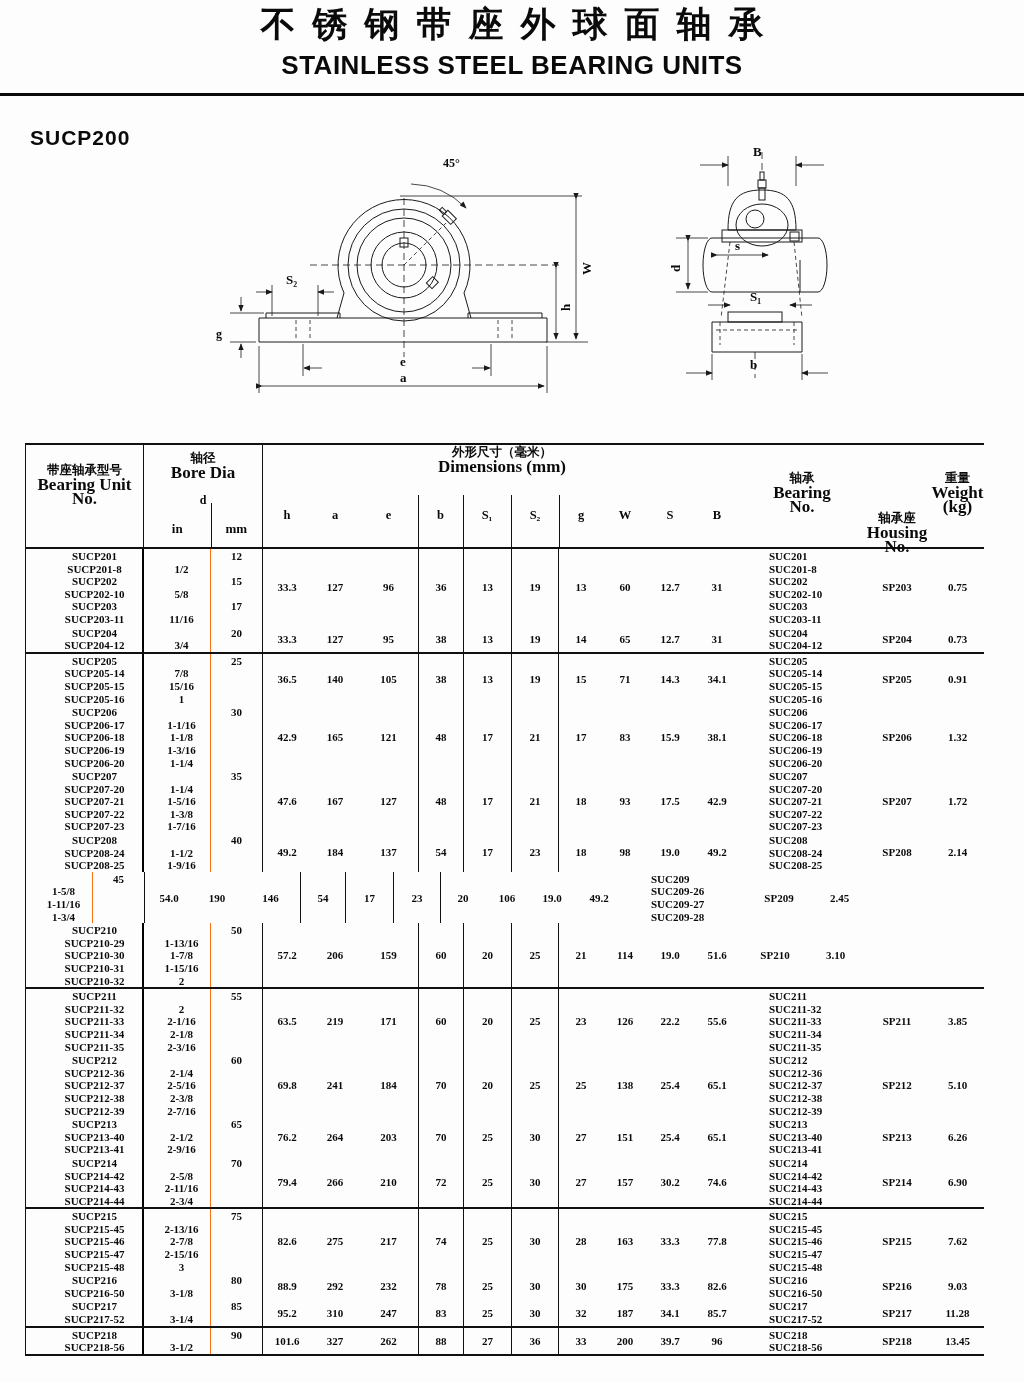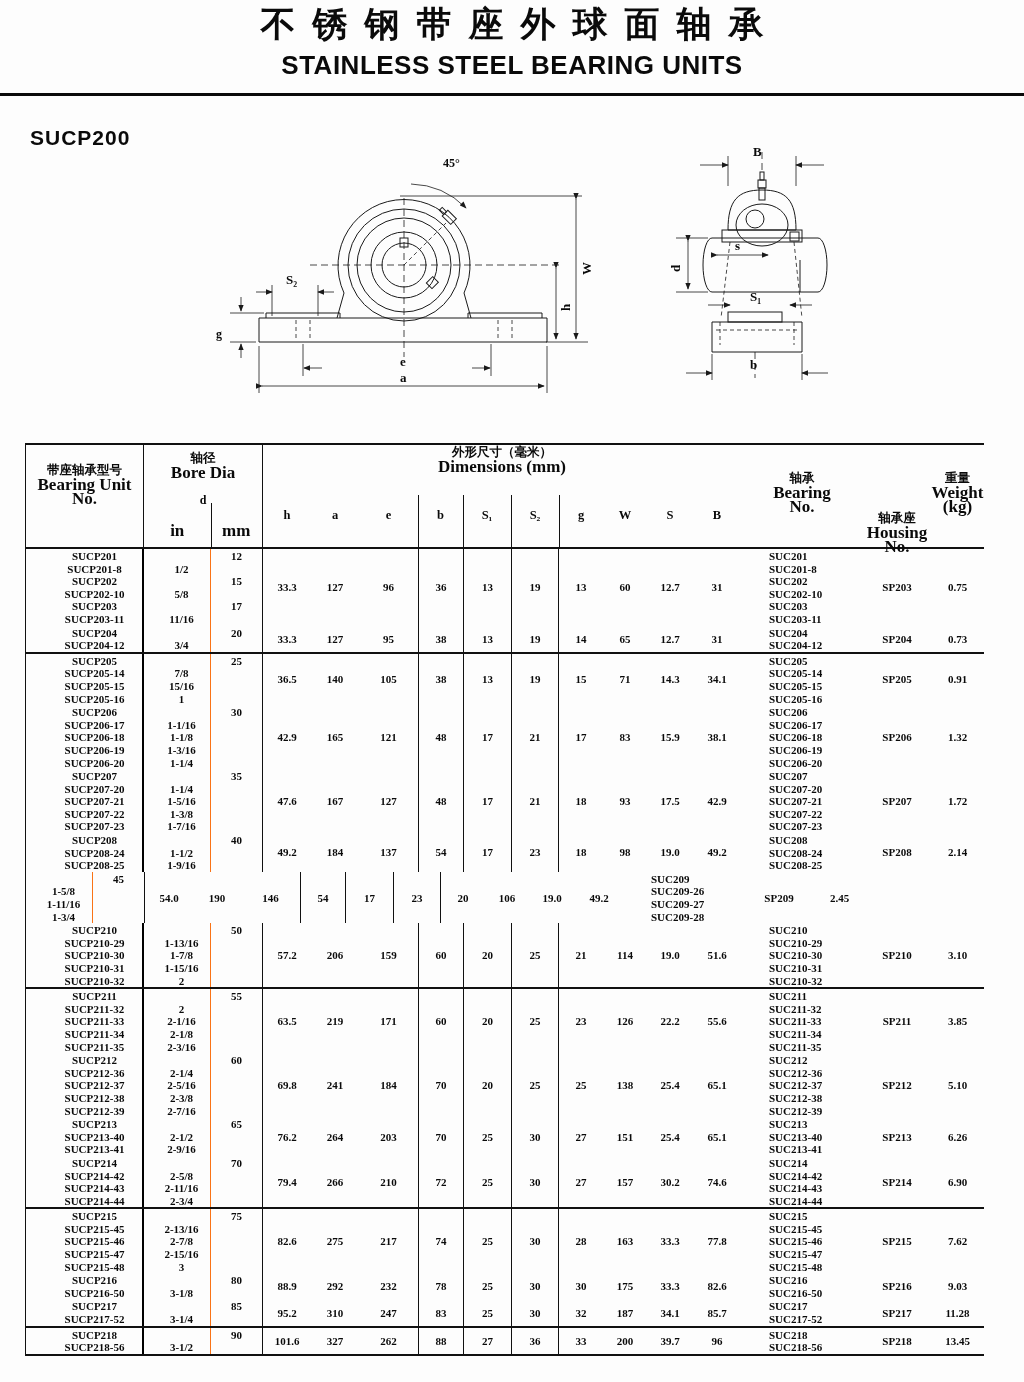--- a/index.html
+++ b/index.html
@@ -25,21 +25,21 @@
   
   .spec-table{position:absolute;left:25px;top:443px;width:958px;border-top:2px solid #111;
               border-left:1px solid #111;box-sizing:content-box;}
   .thead{position:relative;height:102px;border-bottom:2px solid #111;font-weight:bold;}
   .thead .cn{font-family:"Liberation Sans","DejaVu Sans",sans-serif;font-size:12.5px;line-height:15px;}
   .thead .en{font-family:"Liberation Serif","DejaVu Serif",serif;font-size:17px;line-height:14px;}
   .hblock{position:absolute;top:0;height:102px;box-sizing:border-box;text-align:center;}
   .th-unit{left:0;width:118px;border-right:1px solid #111;padding-top:18px;}
   .th-bore{left:118px;width:119px;border-right:1px solid #111;padding-top:6px;}
   .th-bore .dlet{position:absolute;top:48px;left:0;width:100%;font-size:12px;}
-  .th-bore .inmm{position:absolute;top:76px;left:0;width:100%;display:flex;font-size:17px;}
+  .th-bore .inmm{position:absolute;top:76px;left:0;width:100%;display:flex;font-size:13px;}
   .th-bore .inmm span{display:block;}
   .th-bore .half-in{width:67px;}
   .th-bore .half-mm{width:52px;}
   .th-bore .vdiv{position:absolute;left:67px;top:58px;bottom:0;width:1px;background:#111;}
   .th-dims{left:237px;width:478px;}
   .th-dims .letters{position:absolute;top:63px;left:0;width:100%;display:flex;font-size:12.5px;}
   .th-dims .pline{position:absolute;top:50px;bottom:0;width:1px;background:#111;}
   .th-bearing{left:715px;width:122px;padding-top:26px;}
   .th-housing{left:837px;width:68px;padding-top:26px;margin-top:40px;}
   .th-weight{left:905px;width:53px;padding-top:26px;}
@@ -527,27 +527,20 @@
             <div class="tc dim c0">57.2</div>
             <div class="tc dim c1">206</div>
             <div class="tc dim c2">159</div>
             <div class="tc dim c3">60</div>
             <div class="tc dim c4">20</div>
             <div class="tc dim c5">25</div>
             <div class="tc dim c6">21</div>
             <div class="tc dim c7">114</div>
             <div class="tc dim c8">19.0</div>
             <div class="tc dim c9">51.6</div>
-            <div class="tc bearing">
-              <div class="ln">SUC210</div>
-              <div class="ln">SUC210-29</div>
-              <div class="ln">SUC210-30</div>
-              <div class="ln">SUC210-31</div>
-              <div class="ln">SUC210-32</div>
-            </div>
             <div class="tc housing">SP210</div>
             <div class="tc weight">3.10</div>
           </div>
         </div>
         <div class="tsection">
           <div class="tgroup">
             <div class="tc name">
               <div class="ln">SUCP211</div>
               <div class="ln">SUCP211-32</div>
               <div class="ln">SUCP211-33</div>

